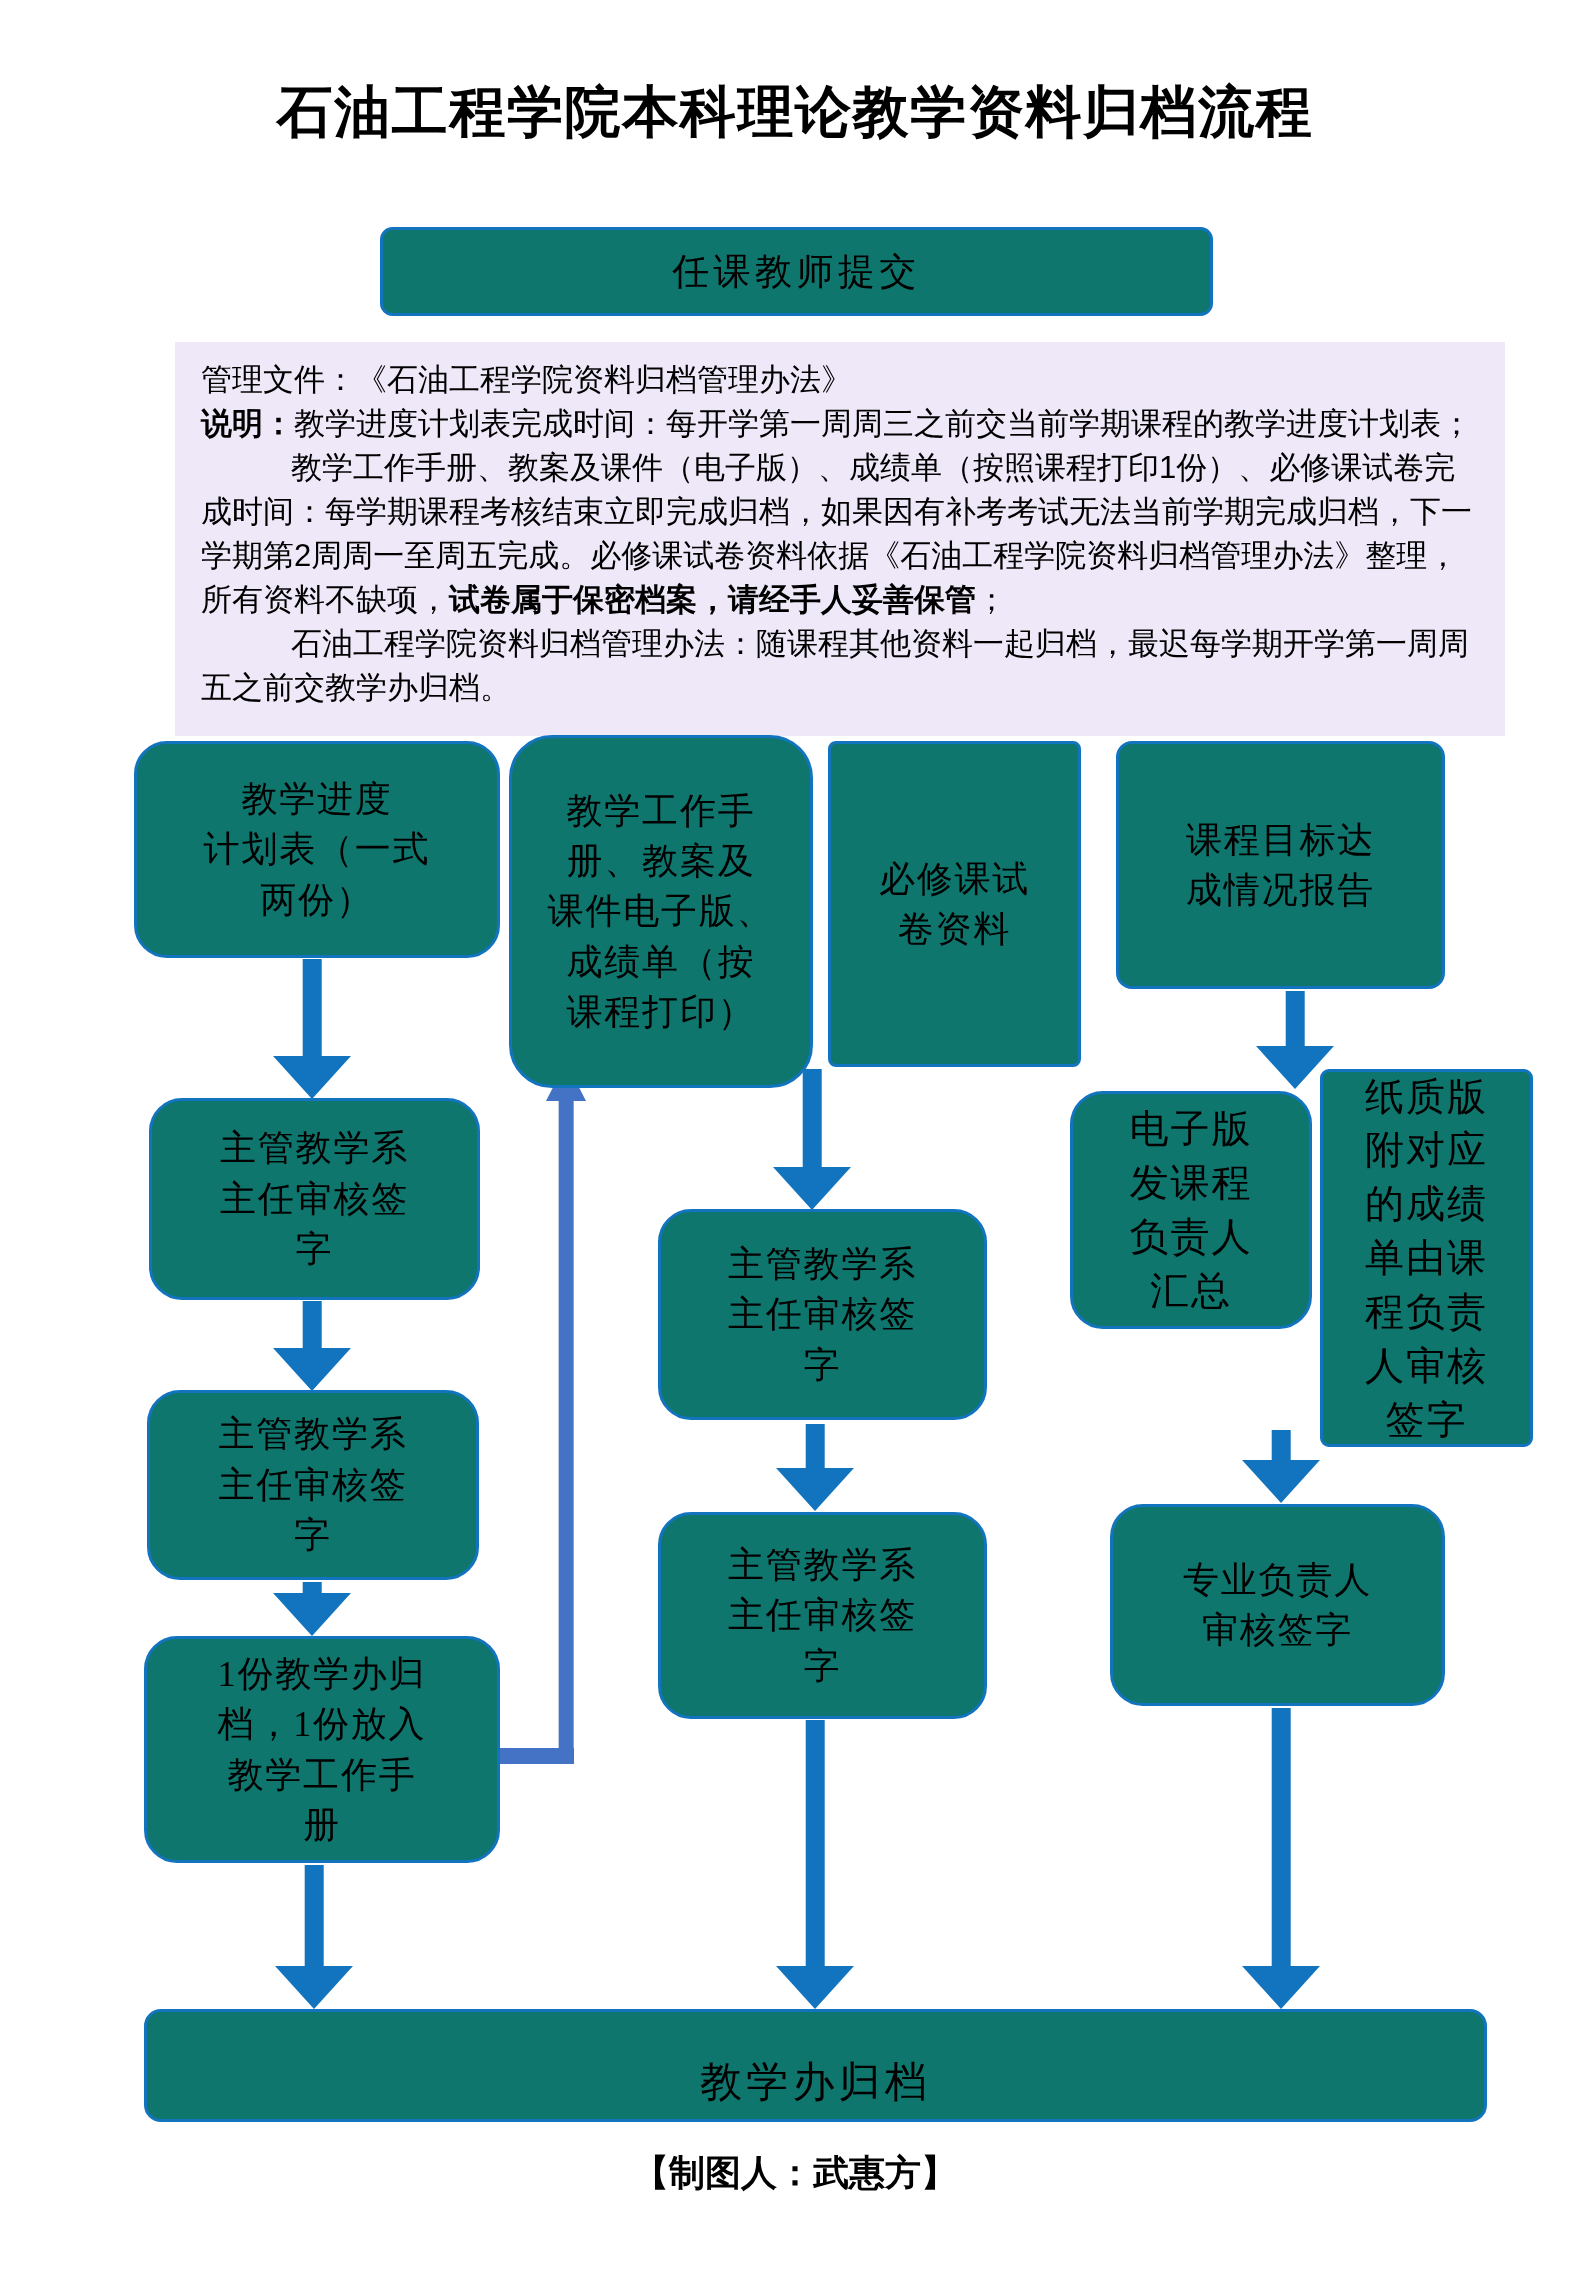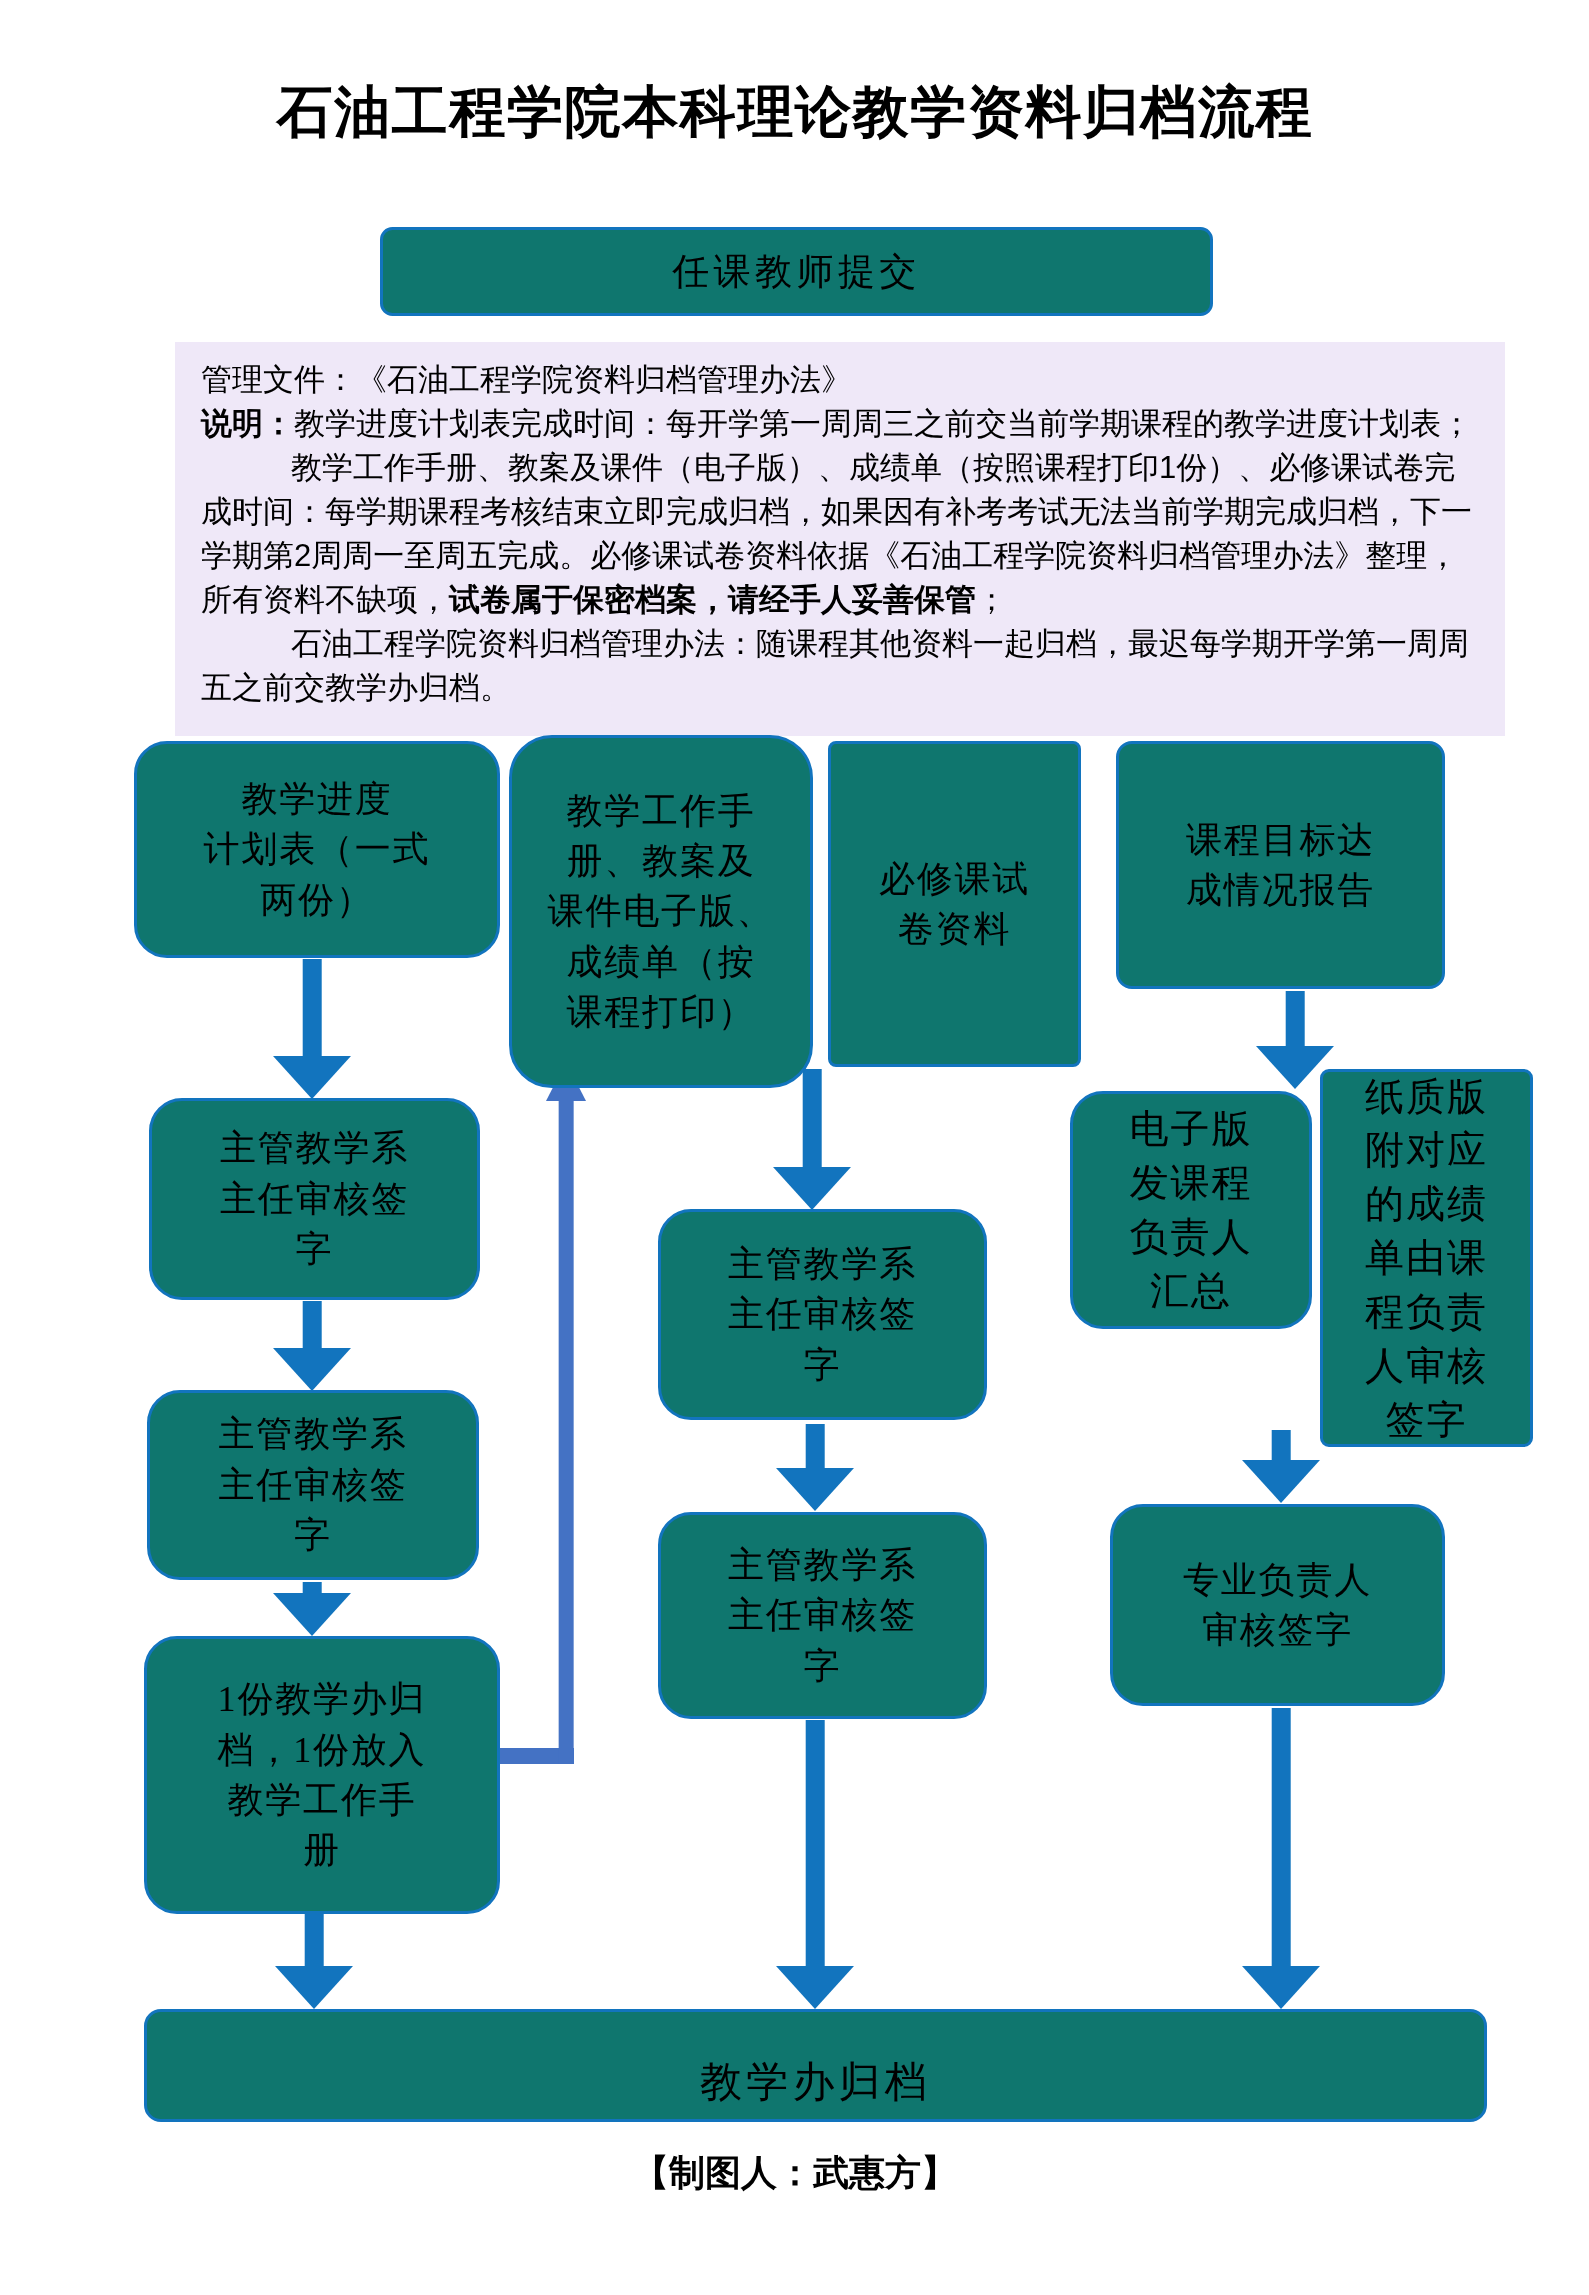--- a/index.html
+++ b/index.html
@@ -166,21 +166,21 @@
   <div class="node" style="left:149px;top:1098px;width:331px;height:202px;border-radius:33px;">
     <span class="node-label">主管教学系
 主任审核签
 字</span>
   </div>
   <div class="node" style="left:147px;top:1390px;width:332px;height:190px;border-radius:33px;">
     <span class="node-label">主管教学系
 主任审核签
 字</span>
   </div>
-  <div class="node" style="left:144px;top:1636px;width:356px;height:278px;border-radius:33px;">
+  <div class="node" style="left:144px;top:1636px;width:356px;height:227px;border-radius:33px;">
     <span class="node-label">1份教学办归
 档，1份放入
 教学工作手
 册</span>
   </div>
 
   <div class="node" style="left:509px;top:735px;width:304px;height:353px;border-radius:43px;">
     <span class="node-label">教学工作手
 册、教案及
 课件电子版、

